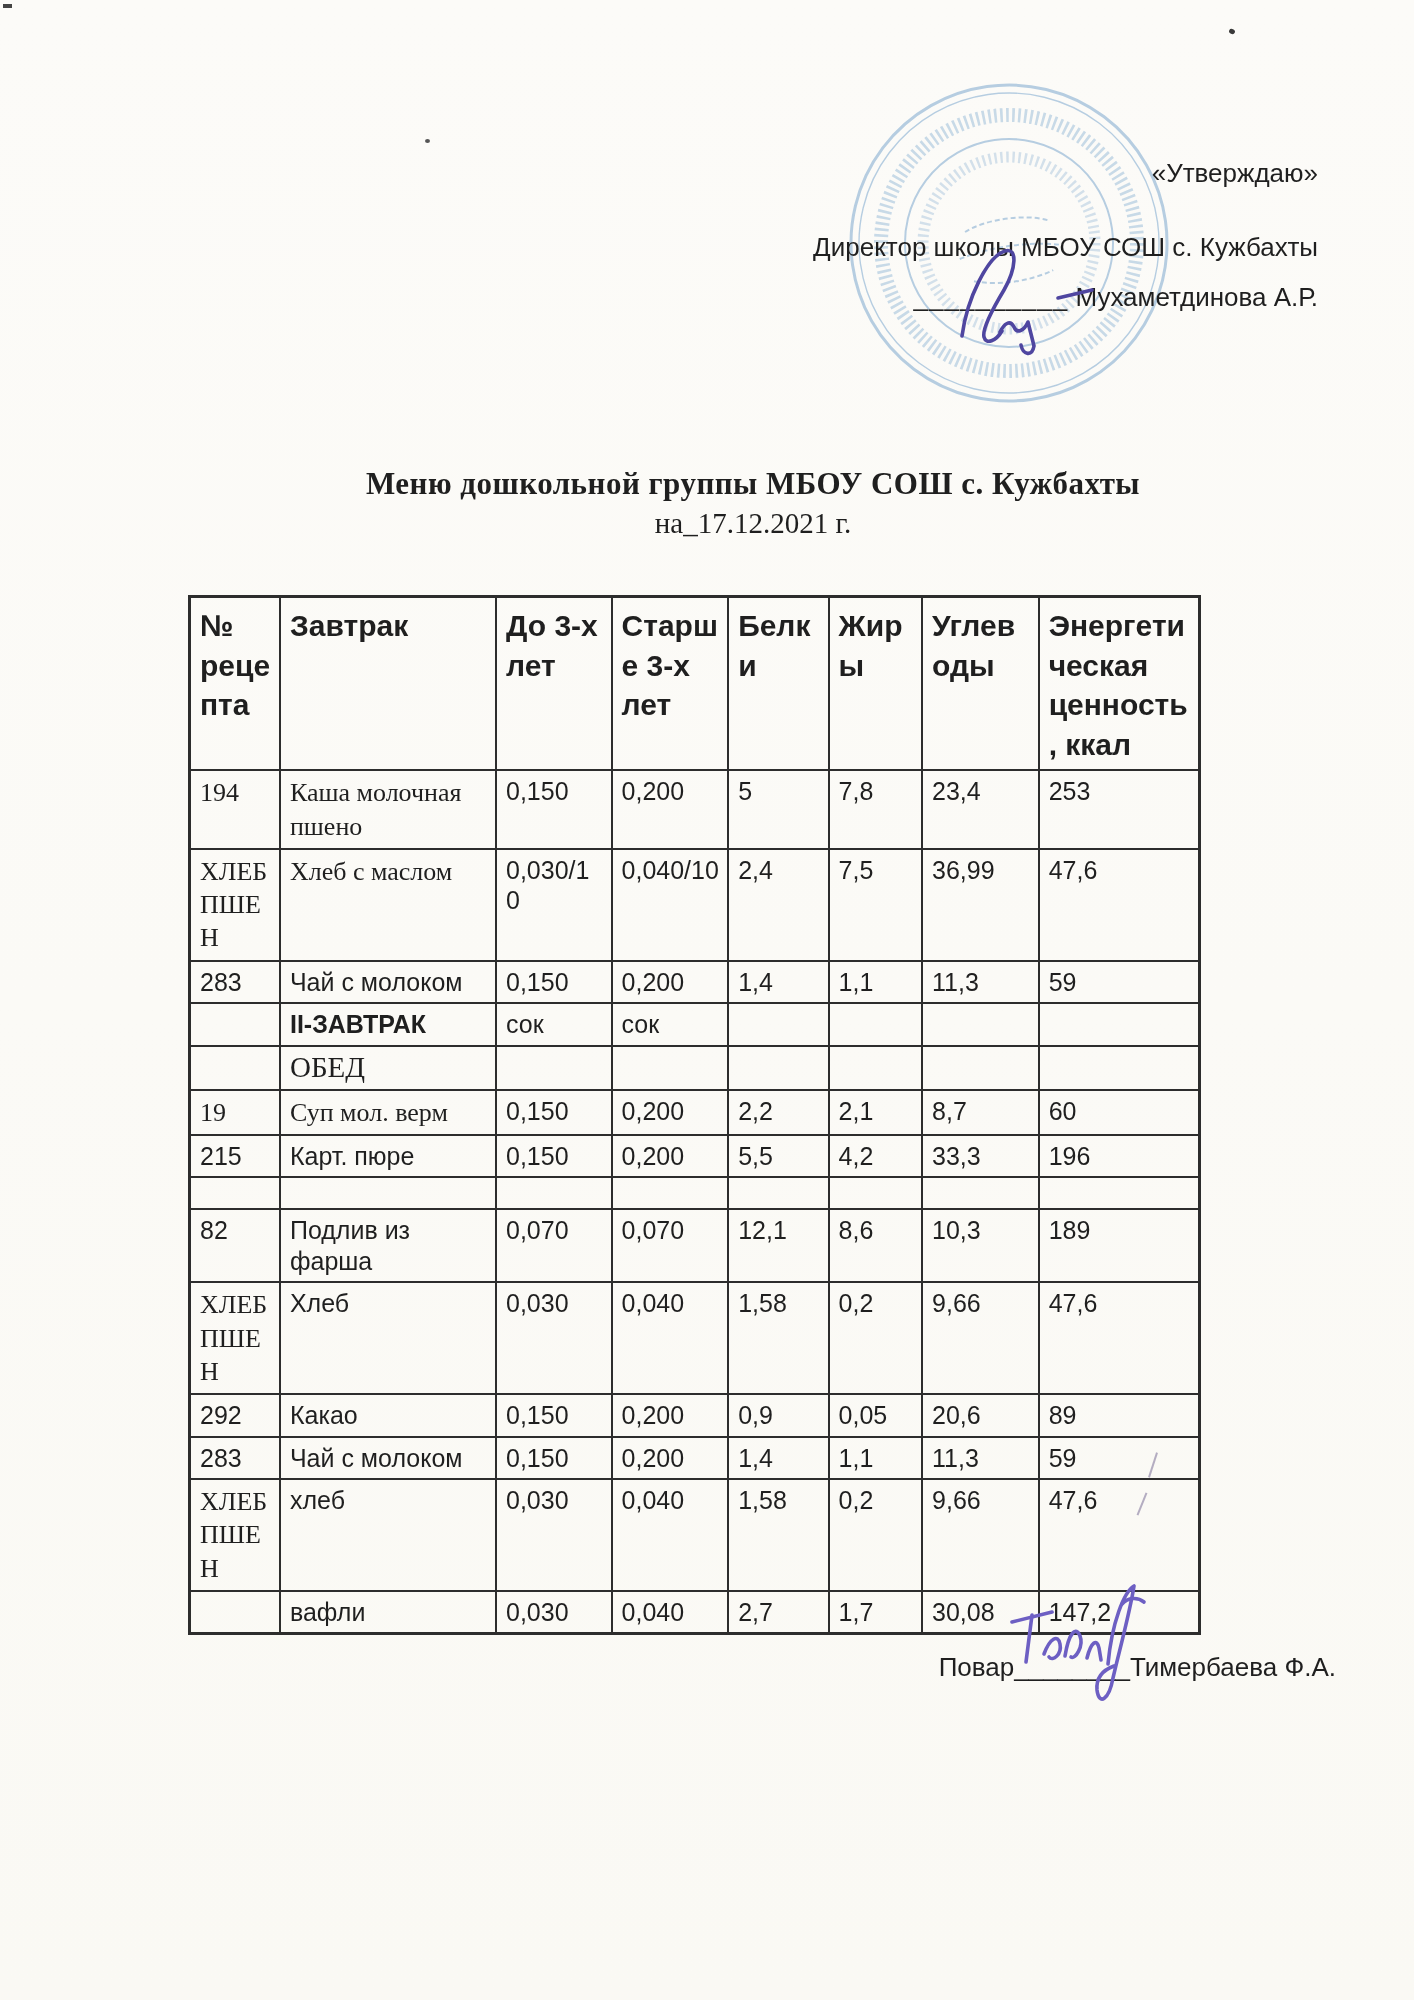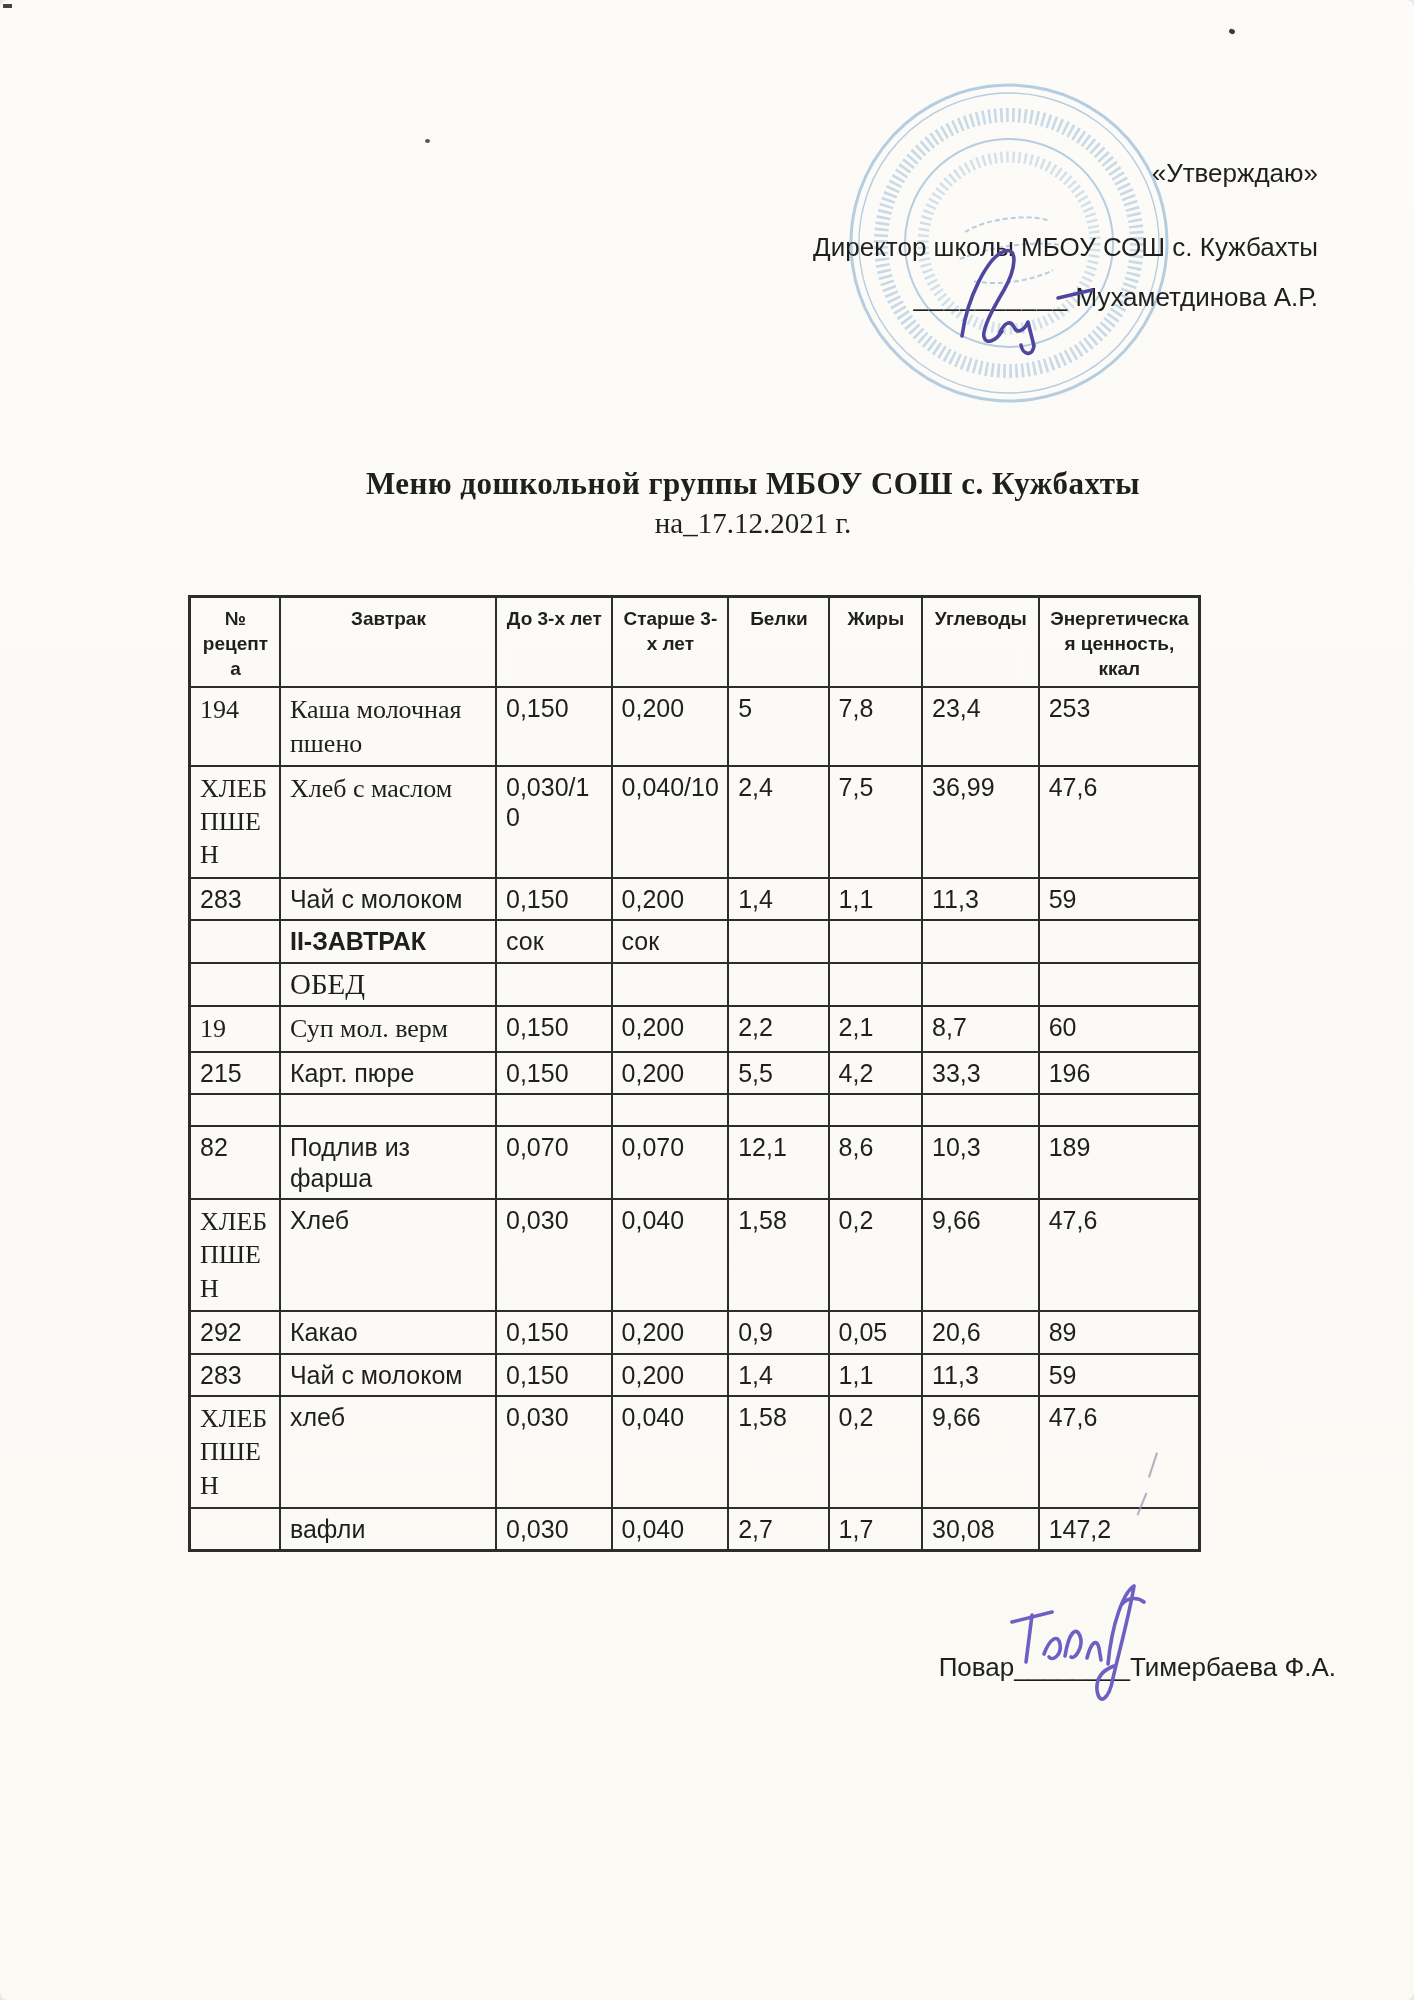--- a/index.html
+++ b/index.html
@@ -9,21 +9,20 @@
     --ink:#1f1f1f;
   }
   html,body{margin:0;padding:0;background:#e8e8e6;}
   .page{
     position:relative;
     width:1414px;height:2000px;
     background:linear-gradient(180deg,#fcfbf8 0%,#faf9f4 100%);
     overflow:hidden;
     font-family:"Liberation Sans",sans-serif;
     color:var(--ink);
-    border-radius:8px;
   }
   
   .approval{
     position:absolute;top:156px;right:96px;
     text-align:right;font-size:26px;line-height:34px;z-index:2;
   }
   .approval .l1{margin-bottom:40px;}
   .approval .l2{margin-bottom:16px;}
   .approval .uline{letter-spacing:1px;}
   
@@ -52,21 +51,21 @@
     border-collapse:collapse;table-layout:fixed;z-index:2;
     border:3px solid #2d2d2d;
   }
   table.menu th,table.menu td{
     border:2px solid #2d2d2d;
     vertical-align:top;text-align:left;
     padding:5px 8px 5px 9px;
     overflow-wrap:anywhere;word-break:normal;
   }
   table.menu th{
-    font-size:19px;font-weight:bold;line-height:1.32;padding-top:8px;text-align:center;
+    font-size:30px;font-weight:bold;line-height:1.32;padding-top:8px;
   }
   table.menu td{font-size:25px;line-height:1.22;}
   tr.serif td:nth-child(1),tr.serif td:nth-child(2){
     font-family:"Liberation Serif",serif;font-size:26px;line-height:1.28;
   }
   tr.serif-num td:nth-child(1){
     font-family:"Liberation Serif",serif;font-size:26px;line-height:1.28;
   }
   tr.section-sans td:nth-child(2){font-weight:bold;}
   tr.section-serif td:nth-child(2){

